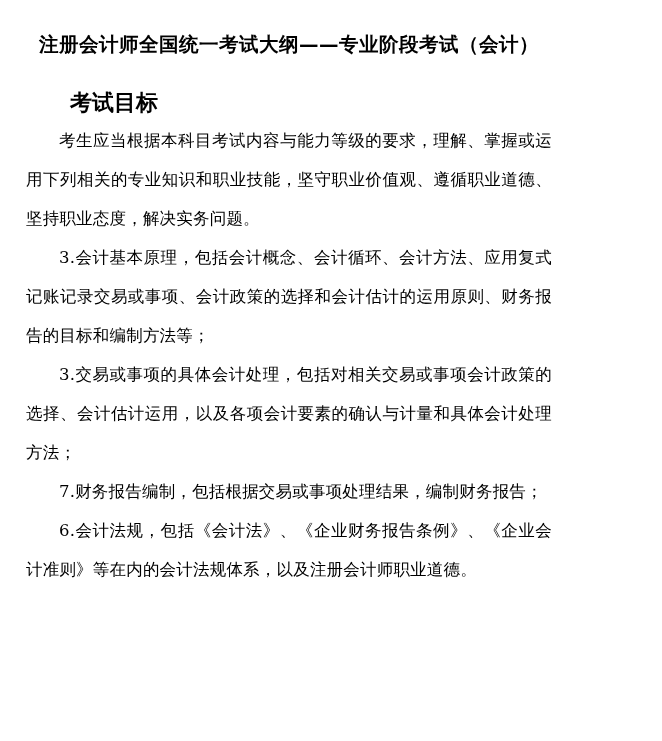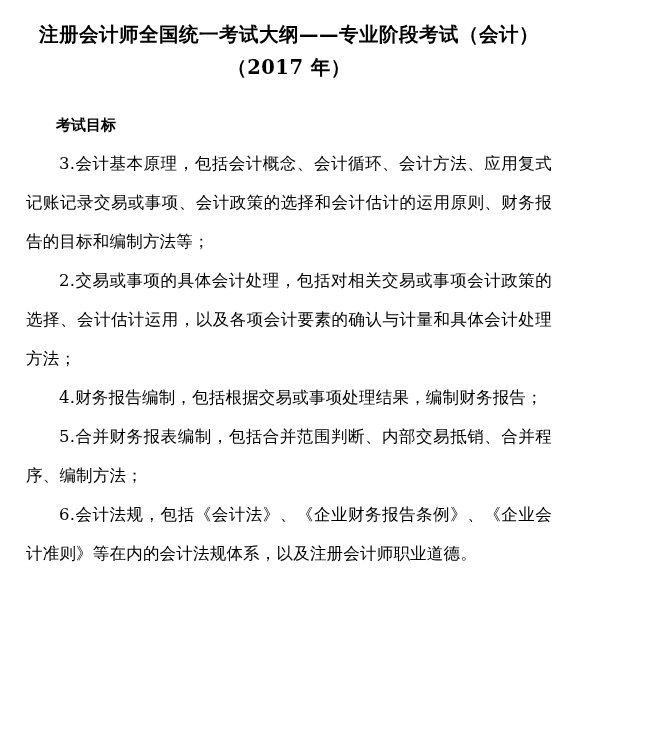--- a/index.html
+++ b/index.html
@@ -11,38 +11,38 @@
     height: 741px;
     background: #ffffff;
     font-family: "DejaVu Serif", "Liberation Serif", serif;
     color: #000000;
     overflow: hidden;
   }
   .page {
     width: 578px;
     height: 741px;
     box-sizing: border-box;
-    padding: 18px 26px 0 26px;
+    padding: 28px 26px 0 26px;
     position: relative;
   }
   .doc-title {
     text-align: center;
     font-weight: bold;
     font-size: 19.5px;
     line-height: 33px;
     letter-spacing: 0.5px;
     margin: 0;
     padding: 0 6px;
   }
   .doc-title .line2 {
     display: block;
   }
   .section-heading {
     font-weight: bold;
-    font-size: 15px;
+    font-size: 22px;
     line-height: 30px;
     margin: 26px 0 4px 0;
     text-indent: 2em;
   }
   .para {
     font-size: 16.5px;
     line-height: 39px;
     margin: 0;
     text-align: justify;
     text-justify: inter-ideograph;
@@ -50,24 +50,23 @@
     letter-spacing: 0.2px;
   }
 </style>
 </head>
 <body>
 
 <div class="page">
 
   <h1 class="doc-title">
     <span>注册会计师全国统一考试大纲——专业阶段考试（会计）</span>
-    <span class="line2">（2017 年）</span>
   </h1>
 
   <h2 class="section-heading">考试目标</h2>
 
+  <p class="para">考生应当根据本科目考试内容与能力等级的要求，理解、掌握或运用下列相关的专业知识和职业技能，坚守职业价值观、遵循职业道德、坚持职业态度，解决实务问题。</p>
   <p class="para">3.会计基本原理，包括会计概念、会计循环、会计方法、应用复式记账记录交易或事项、会计政策的选择和会计估计的运用原则、财务报告的目标和编制方法等；</p>
-  <p class="para">2.交易或事项的具体会计处理，包括对相关交易或事项会计政策的选择、会计估计运用，以及各项会计要素的确认与计量和具体会计处理方法；</p>
-  <p class="para">4.财务报告编制，包括根据交易或事项处理结果，编制财务报告；</p>
-  <p class="para">5.合并财务报表编制，包括合并范围判断、内部交易抵销、合并程序、编制方法；</p>
+  <p class="para">3.交易或事项的具体会计处理，包括对相关交易或事项会计政策的选择、会计估计运用，以及各项会计要素的确认与计量和具体会计处理方法；</p>
+  <p class="para">7.财务报告编制，包括根据交易或事项处理结果，编制财务报告；</p>
   <p class="para">6.会计法规，包括《会计法》、《企业财务报告条例》、《企业会计准则》等在内的会计法规体系，以及注册会计师职业道德。</p>
 
 </div>
 
 </body></html>

